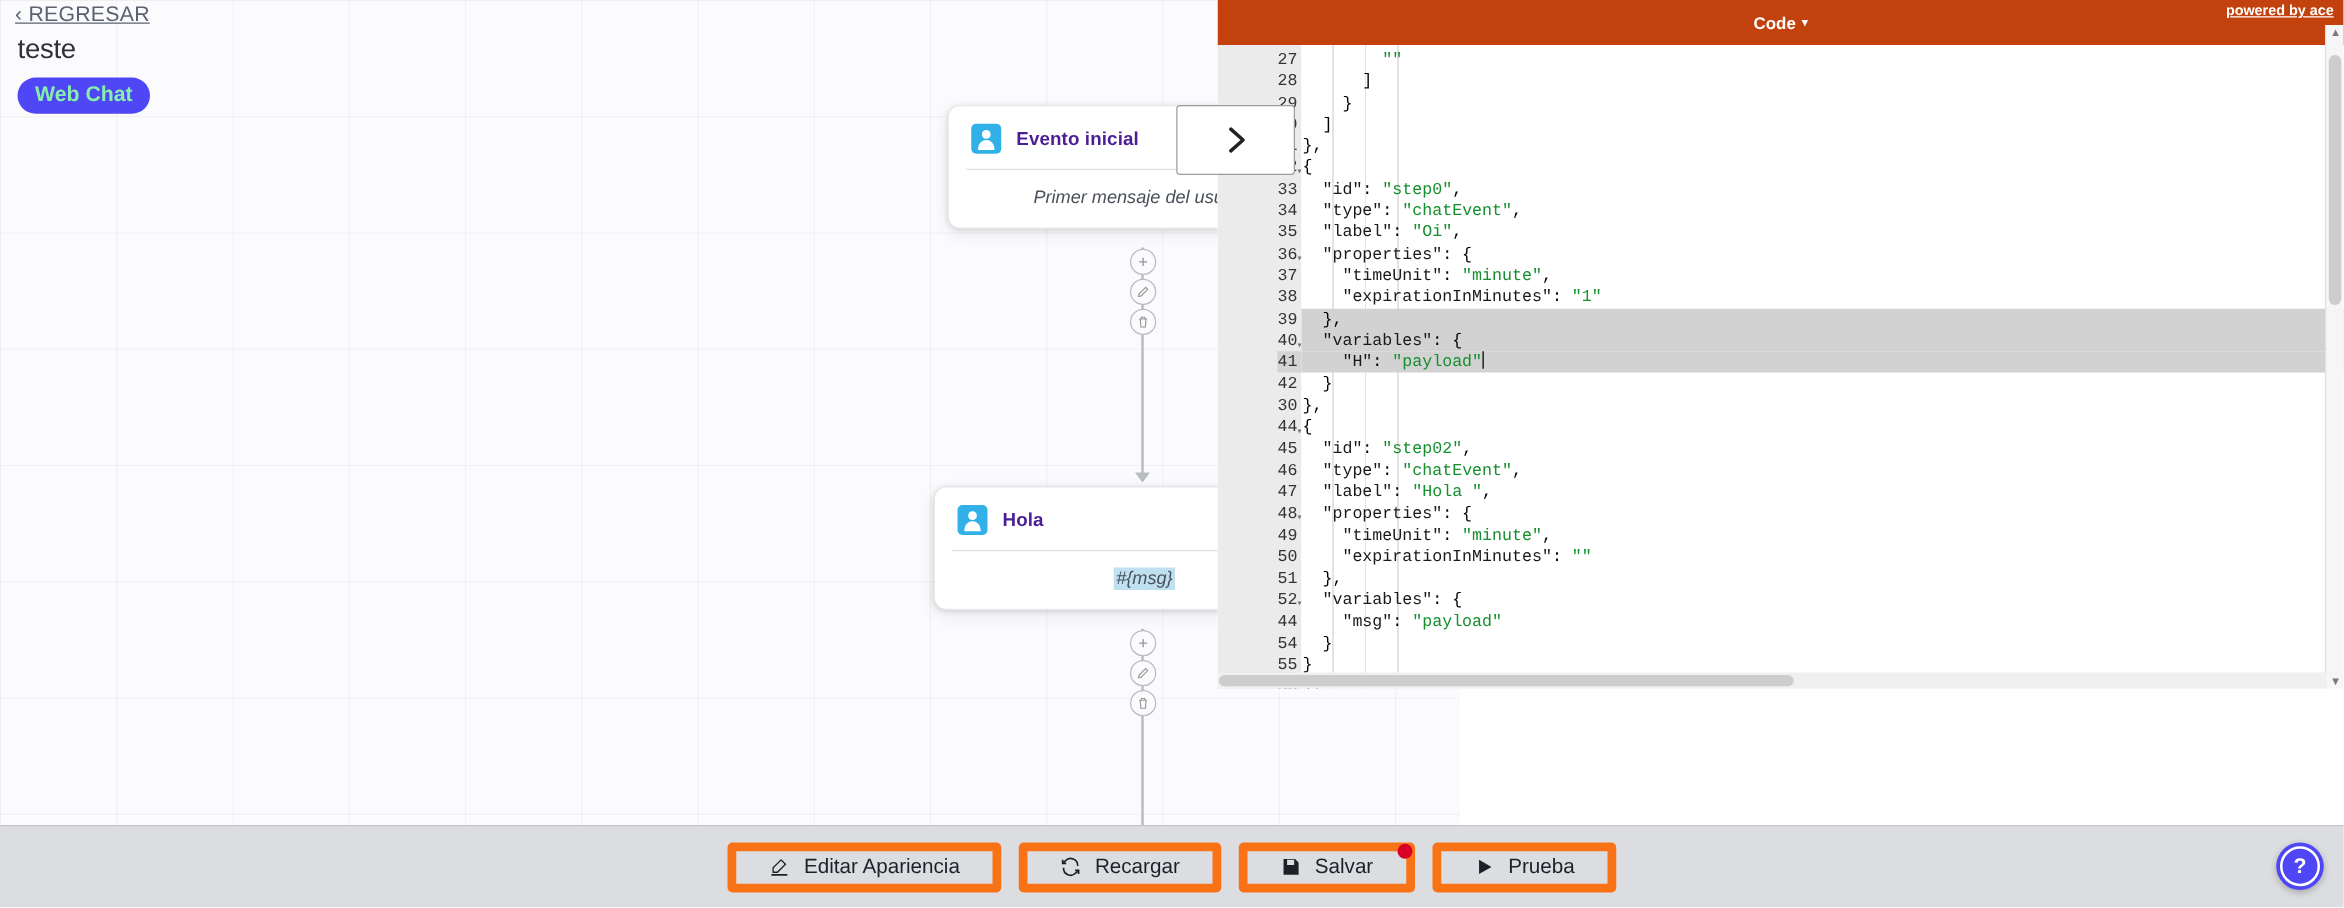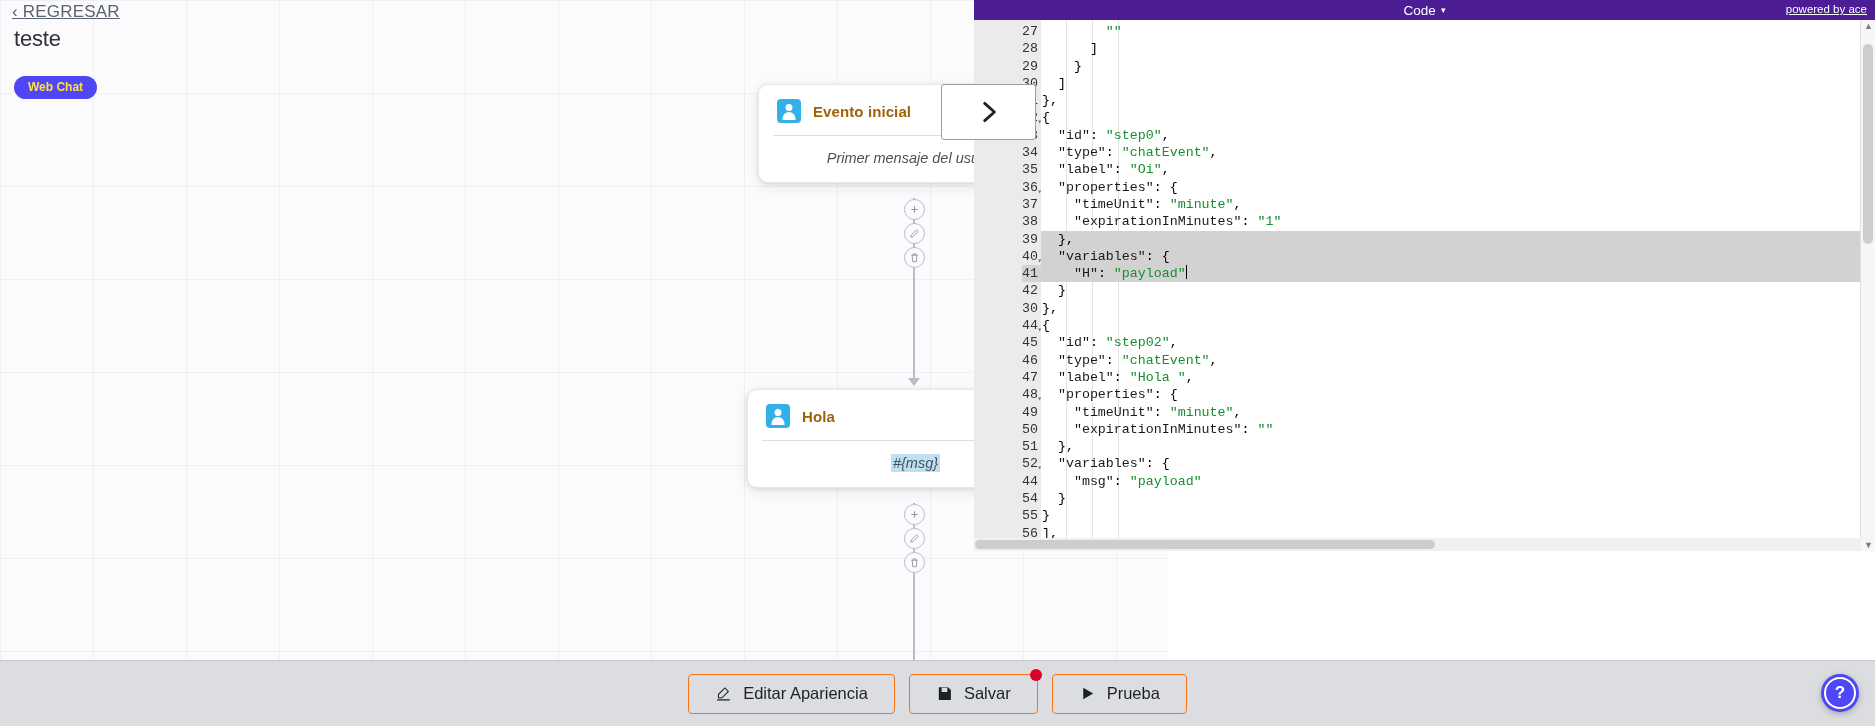--- a/index.html
+++ b/index.html
@@ -24,23 +24,23 @@
   .back-link{
     position:absolute;left:12px;top:2px;
     font-size:17px;color:#5a6270;text-decoration:underline;
     letter-spacing:.2px;cursor:pointer;
   }
   .page-title{
     position:absolute;left:14px;top:26px;
     font-size:22px;color:#2e3238;font-weight:400;letter-spacing:-.2px;
   }
   .chan-badge{
-    position:absolute;left:14px;top:76px;
-    background:#4f46f5;color:#fde047;border-radius:16px;
-    padding:4px 14px 5px;font-size:12px;font-weight:bold;
+    position:absolute;left:14px;top:62px;
+    background:#4f46f5;color:#86efac;border-radius:16px;
+    padding:4px 14px 5px;font-size:17px;font-weight:bold;
     display:inline-block;
   }
 
   
   .node{
     position:absolute;background:#fff;border-radius:10px;
     box-shadow:0 1px 4px rgba(0,0,0,.10),0 4px 14px rgba(0,0,0,.08);
     border:1px solid #e8e8ec;
   }
   .node-head{
@@ -53,21 +53,21 @@
   }
   .node-avatar::before{
     content:"";position:absolute;left:50%;top:5px;transform:translateX(-50%);
     width:7px;height:7px;border-radius:50%;background:#fff;
   }
   .node-avatar::after{
     content:"";position:absolute;left:50%;top:13px;transform:translateX(-50%);
     width:13px;height:8px;border-radius:7px 7px 0 0;background:#fff;
   }
   .node-title{
-    font-size:15px;font-weight:bold;color:#a16207;flex:1;letter-spacing:.1px;
+    font-size:15px;font-weight:bold;color:#4c1d95;flex:1;letter-spacing:.1px;
   }
   .node-icons{display:flex;align-items:center;gap:11px;}
   .ic{width:15px;height:15px;opacity:.62;cursor:pointer;display:block;}
   .node-divider{height:1px;background:#dadde1;margin:0 14px;}
   .node-body{
     padding:14px 16px 16px;text-align:center;
     font-size:14.5px;font-style:italic;color:#4a5059;
   }
   .hl{background:#bfe0f0;padding:1px 2px;}
 
@@ -97,23 +97,23 @@
     cursor:pointer;z-index:30;box-sizing:border-box;
   }
   #collapse-handle svg{width:26px;height:30px;}
 
   
   #editor{
     position:absolute;left:974px;top:0;width:901px;height:551px;
     background:#fff;overflow:hidden;
   }
   .ed-header{
-    height:20px;background:#4c1d95;color:#fff;
+    height:36px;background:#c2410c;color:#fff;
     display:flex;align-items:center;justify-content:center;
-    font-size:13.5px;position:relative;
+    font-size:13.5px;position:relative;font-weight:bold;
   }
   .ed-header .caret{font-size:9px;margin-left:5px;}
   .powered{
     position:absolute;right:8px;top:3px;font-size:11.5px;color:#fff;
     text-decoration:underline;cursor:pointer;
   }
   .ed-body{
     display:flex;height:531px;position:relative;
     font-family:"Liberation Mono", monospace;font-size:13.3px;
     line-height:17.3px;
@@ -167,21 +167,21 @@
   
   #bottombar{
     position:absolute;left:0;bottom:0;width:1875px;height:66px;
     background:#dcdde1;border-top:1px solid #c6c7cc;
     display:flex;align-items:center;justify-content:center;gap:0px;
     box-sizing:border-box;
   }
   .tbtn{
     position:relative;display:flex;align-items:center;gap:11px;
     height:40px;padding:0 26px;margin:0 7px;
-    background:#dcdde1;border:1px solid #f97316;border-radius:4px;
+    background:#dcdde1;border:7px solid #f97316;border-radius:4px;
     font-size:16.5px;color:#1d2026;cursor:pointer;white-space:nowrap;
     box-sizing:border-box;
   }
   .tbtn.primary{
     background:#4f46f5;border-color:#4f46f5;color:#fff;font-weight:bold;
   }
   .tbtn svg{width:17px;height:17px;flex:none;}
   .dot{
     position:absolute;right:-5px;top:-6px;width:12px;height:12px;
     border-radius:50%;background:#d80027;
@@ -371,20 +371,29 @@
 <div id="bottombar">
 
   <div class="tbtn">
     <svg viewBox="0 0 24 24" fill="none" stroke="#1d2026" stroke-width="1.8">
       <path d="M4 14v6h6L21 9l-6-6L4 14z" transform="scale(.82) translate(2,2)"></path>
         <path d="M3 21h18"></path>
     </svg>
     <span>Editar Apariencia</span>
   </div>
 
+  <div class="tbtn">
+    <svg viewBox="0 0 24 24" fill="none" stroke="#1d2026" stroke-width="1.9">
+      <path d="M20 11A8 8 0 006 5.3L3 8"></path>
+        <path d="M3 4v4h4"></path>
+      <path d="M4 13a8 8 0 0014 5.7l3-2.7"></path>
+        <path d="M21 20v-4h-4"></path>
+    </svg>
+    <span>Recargar</span>
+  </div>
 
   <div class="tbtn">
     <svg viewBox="0 0 24 24" fill="#1d2026">
       <path d="M4 3h13l4 4v14H4V3zm4 1v6h8V4H8zm1 10h8v6H9v-6z"></path>
     </svg>
     <span>Salvar</span>
     <span class="dot"></span>
   </div>
 
   <div class="tbtn">

